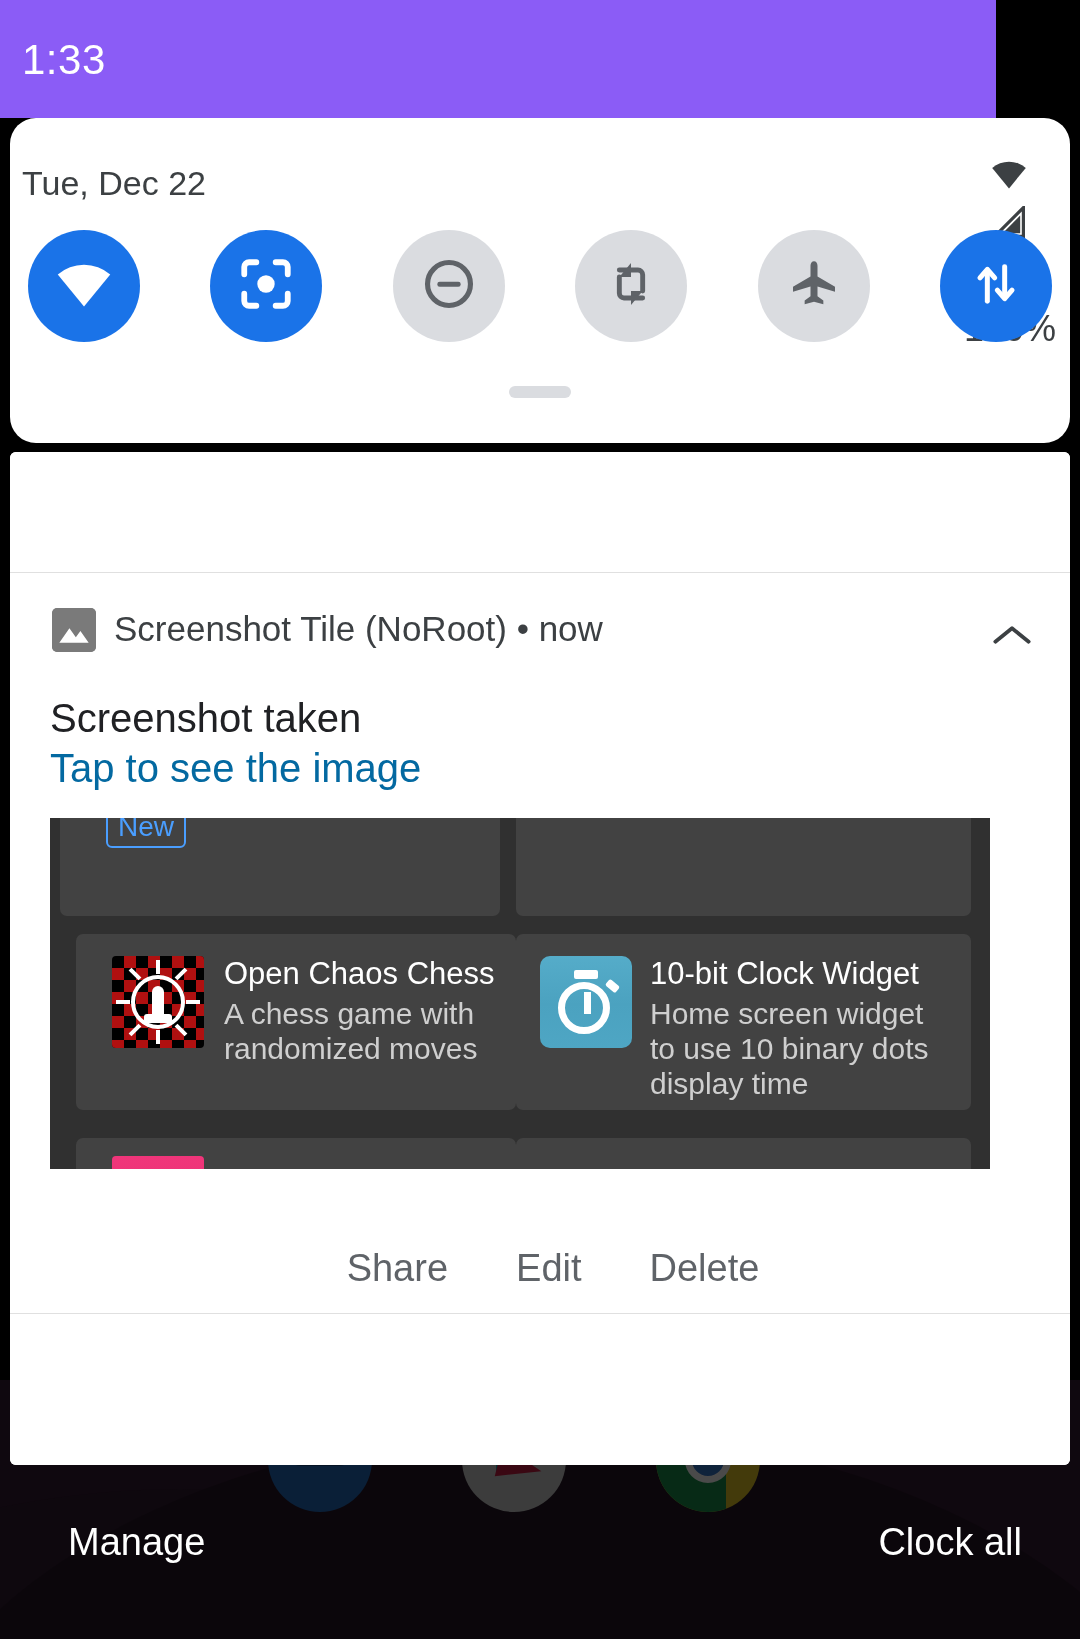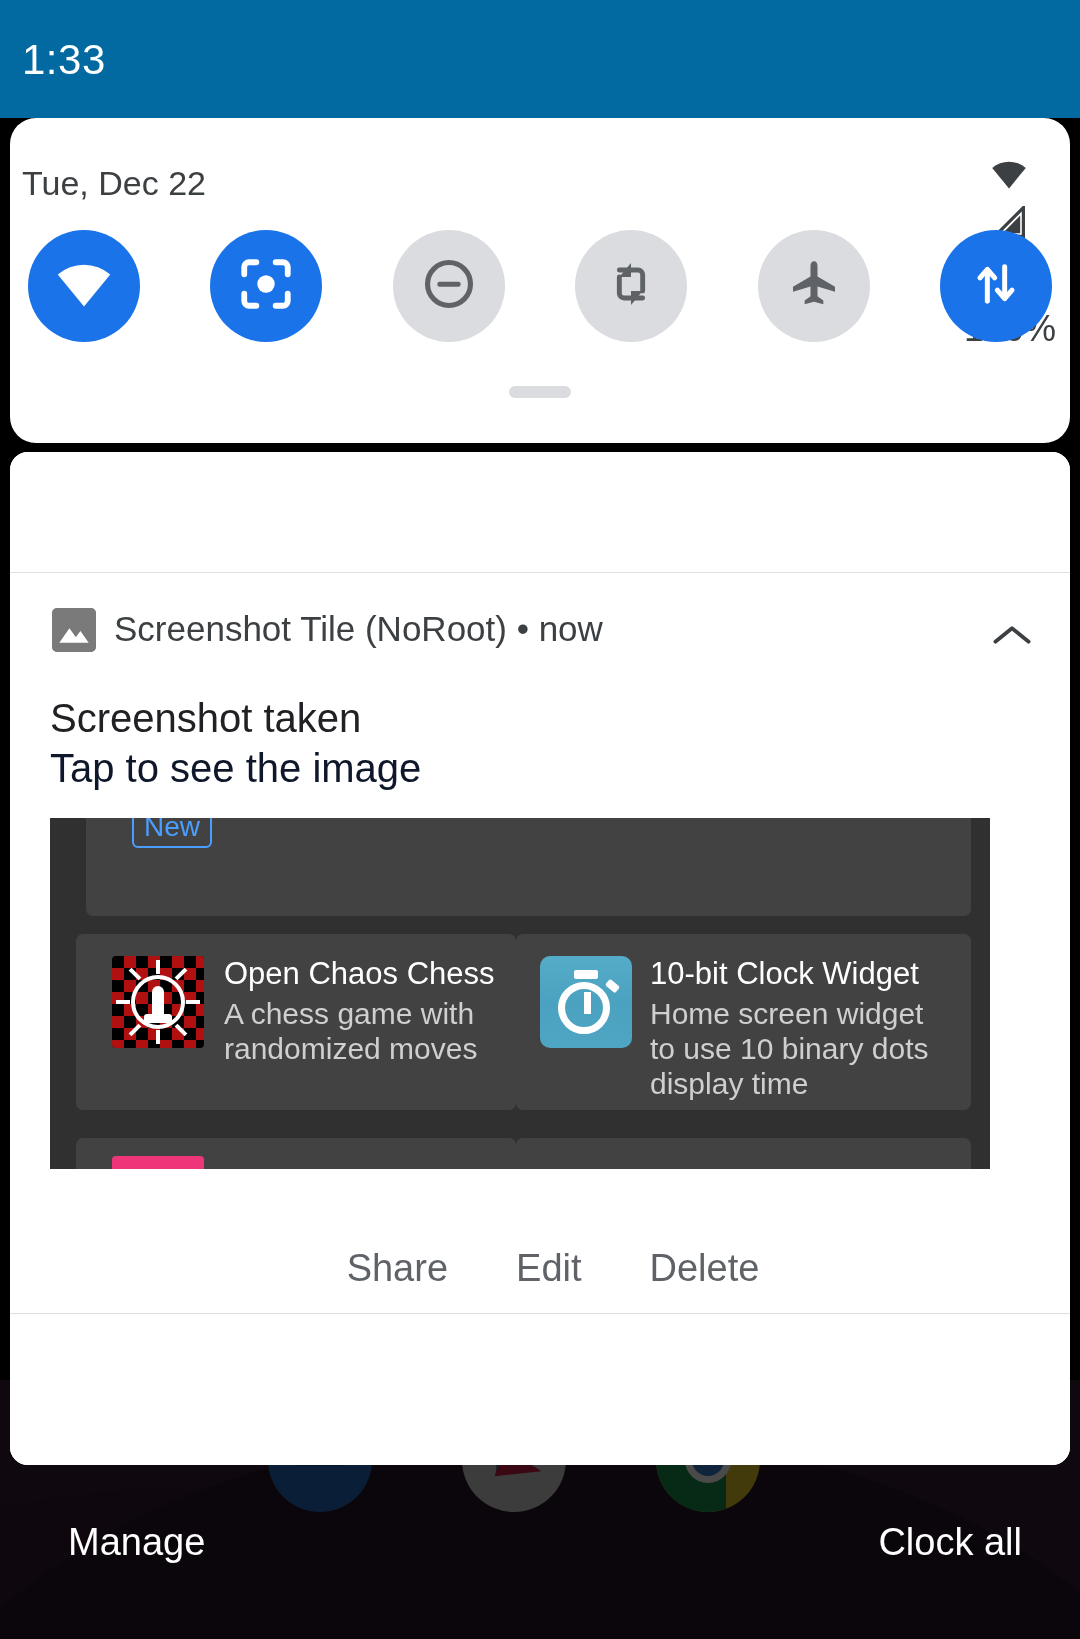--- a/index.html
+++ b/index.html
@@ -95,22 +95,22 @@
   #scrim {
     position: absolute; left: 0; top: 0;
     width: 1080px; height: 1639px;
     background: rgba(0,0,0,0.45);
     pointer-events: none;
   }
 
   
   #statusbar {
     position: absolute; left: 0; top: 0;
-    width: 1080px; height: 118px;
-    background: #0369a1;
+    width: 996px; height: 118px;
+    background: #8b5cf6;
   }
   #status-clock {
     position: absolute; left: 22px; top: 36px;
     font-size: 42px; color: #ffffff; letter-spacing: 0.5px;
   }
 
   
   #qs-panel {
     position: absolute; left: 10px; top: 118px;
     width: 1060px; height: 325px;
@@ -152,21 +152,21 @@
     transform: translateX(-50%);
     width: 62px; height: 12px; border-radius: 6px;
     background: #dadce0;
   }
 
   
   #notif-panel {
     position: absolute; left: 10px; top: 452px;
     width: 1060px; height: 1013px;
     background: #ffffff;
-    border-radius: 18px;
+    border-radius: 6px;
     overflow: hidden;
   }
   #notif-top-blank {
     position: absolute; left: 0; top: 0;
     width: 1060px; height: 120px;
     background: #ffffff;
   }
   .hairline {
     position: absolute; left: 0;
     width: 1060px; height: 1px;
@@ -193,21 +193,21 @@
     width: 44px; height: 44px;
     display: flex; align-items: center; justify-content: center;
   }
 
   #notif-title {
     position: absolute; left: 40px; top: 244px;
     font-size: 40px; color: #202124;
   }
   #notif-text {
     position: absolute; left: 40px; top: 294px;
-    font-size: 40px; color: #0f172a;
+    font-size: 40px; color: #0369a1;
   }
 
   
   #notif-picture {
     position: absolute; left: 40px; top: 366px;
     width: 940px; height: 351px;
     background: #303030;
     overflow: hidden;
   }
   .pv-card {
@@ -474,21 +474,21 @@
           <path d="M2 11 L12 3 L22 11" fill="none" stroke="#3c4043" stroke-width="2.3" stroke-linecap="round" stroke-linejoin="round"></path>
         </svg>
       </div>
     </div>
 
     <div id="notif-title">Screenshot taken</div>
     <div id="notif-text">Tap to see the image</div>
 
     <div id="notif-picture">
 
-      <div class="pv-card" style="left:36px; top:-14px; width:440px; height:112px;padding-left:44px;">
+      <div class="pv-card" style="left:10px; top:-14px; width:440px; height:112px;padding-left:44px;">
         <div class="pv-badge">New</div>
       </div>
       <div class="pv-card" style="left:466px; top:-14px; width:455px; height:112px;"></div>
 
       <div class="pv-card" style="left:26px; top:116px; width:440px; height:176px;">
         <div class="pv-icon" style="left:36px; top:22px;">
           <div class="chess-board"></div>
           <div class="chess-ring"></div>
           <div class="chess-pawn"></div>
           <div class="chess-pawn-base"></div>

